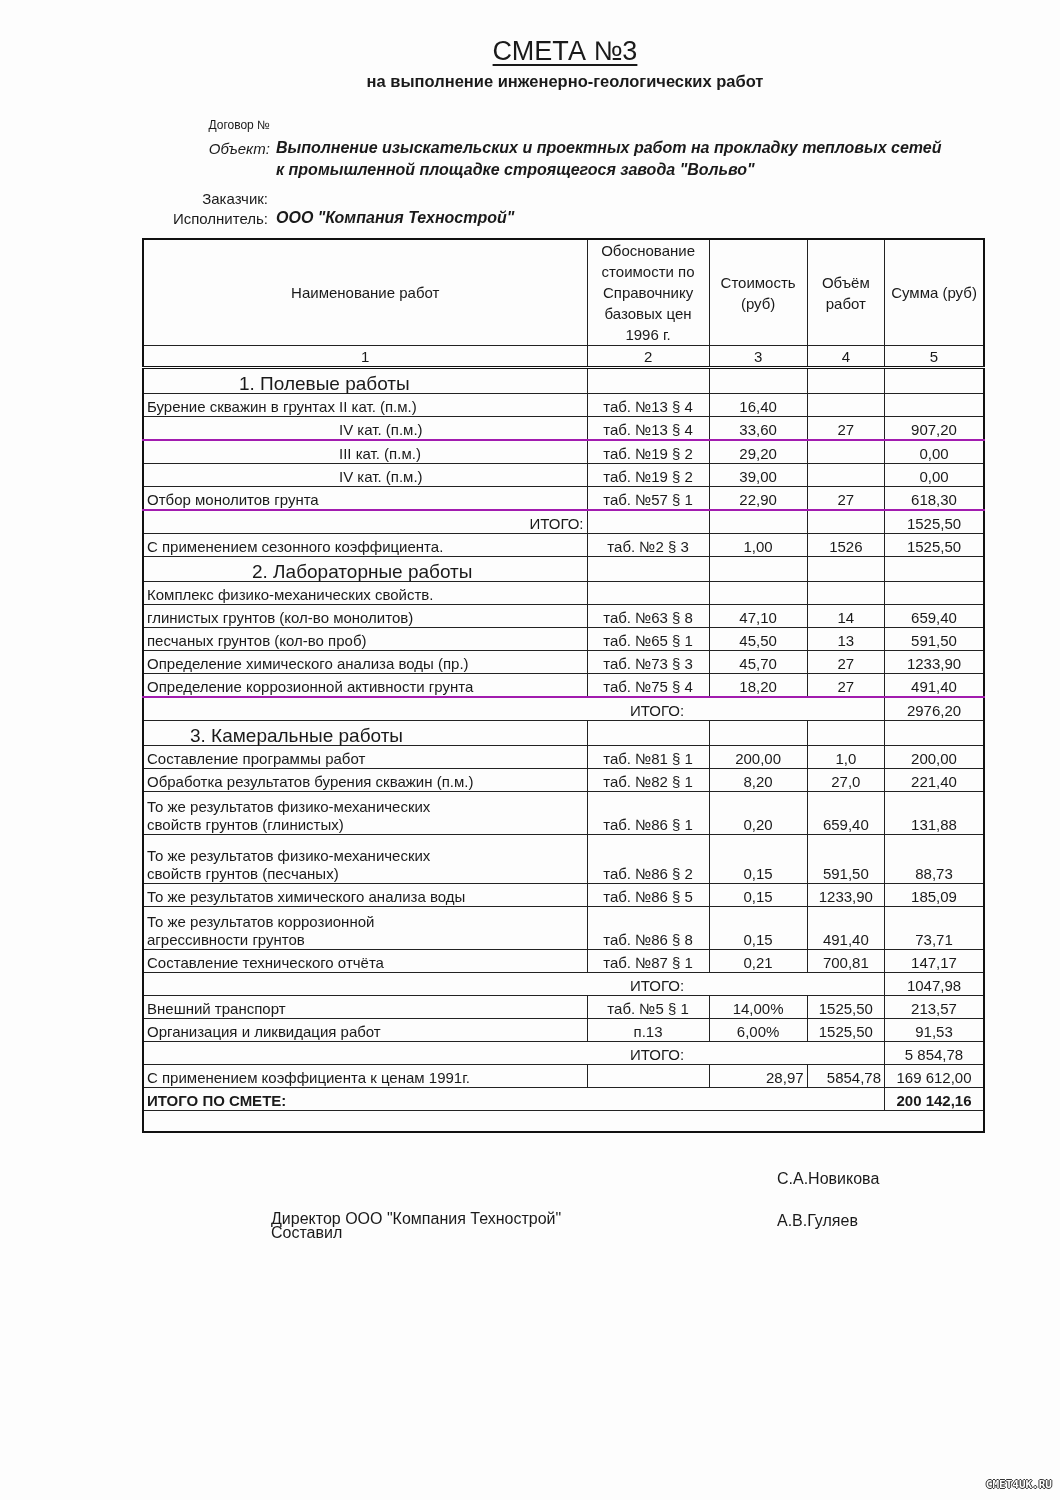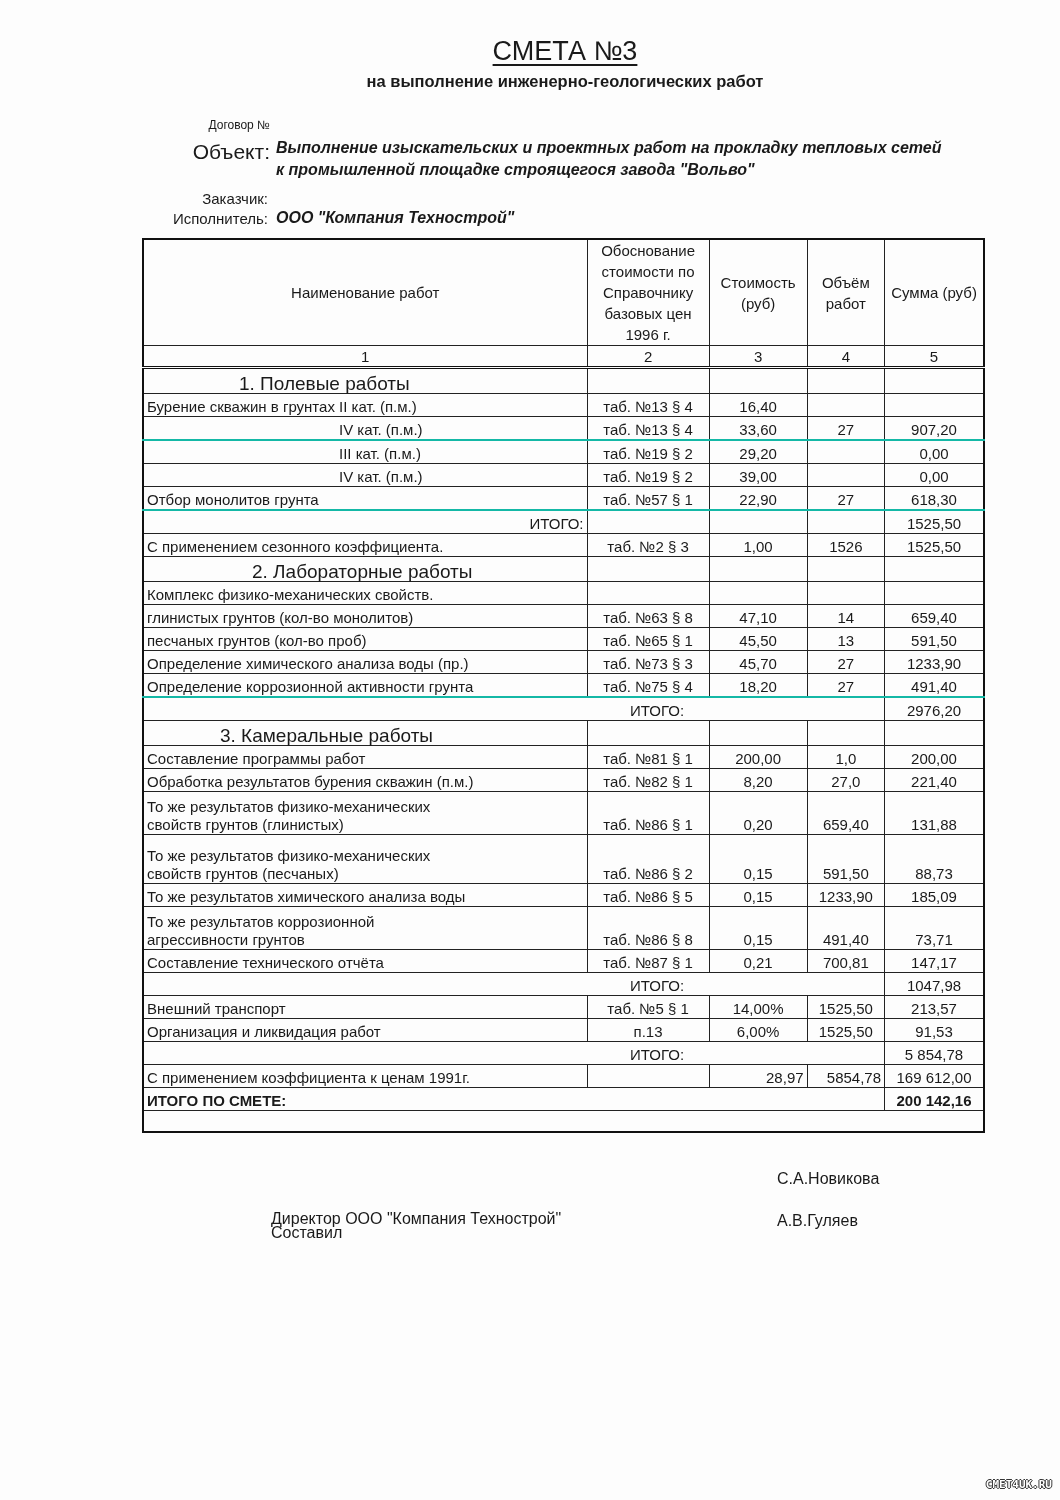--- a/index.html
+++ b/index.html
@@ -16,34 +16,34 @@
   .c3{width:108px;text-align:center;}
   .c4{width:88px;text-align:center;}
   .c5{width:110px;text-align:center;}
   tr.head td{vertical-align:middle;text-align:center;white-space:normal;line-height:21px;font-size:15px;}
   tr.nums td{text-align:center;height:20px;border-bottom:3px double #111;}
   tr.section td.c1{font-size:19px;padding-left:95px;height:24px;}
   td.ind{padding-left:195px !important;}
   td.right{text-align:right !important;padding-right:4px;}
   tr.total td.c1{text-align:right;}
   tr.two td{height:42px;white-space:normal;}
-  tr.thick td{border-top:2px solid #14b8a6;}
+  tr.thick td{border-top:2px solid #a21caf;}
   tr.grand td{font-weight:bold;}
   tr.empty td{height:20px;border-top:1px solid #222;}
   .sig{font-size:16px;}
   .wm{right:8px;top:1478px;font-family:"DejaVu Sans Mono",monospace;font-size:11px;font-weight:bold;color:#fff;text-shadow:1px 0 #333,-1px 0 #333,0 1px #333,0 -1px #333;}
 </style>
 </head>
 <body>
 
 <div class="abs title">СМЕТА №3</div>
 <div class="abs subtitle">на выполнение инженерно-геологических работ</div>
 
 <div class="abs lbl" style="left:150px;width:120px;top:118px;font-size:12px;">Договор №</div>
-<div class="abs lbl" style="left:150px;width:120px;top:140px;font-size:21px;">Объект:</div>
+<div class="abs lbl" style="left:150px;width:120px;top:140px;font-size:15px;font-style:italic;">Объект:</div>
 <div class="abs val" style="left:276px;top:139px;">Выполнение изыскательских и проектных работ на прокладку тепловых сетей</div>
 <div class="abs val" style="left:276px;top:161px;">к промышленной площадке строящегося завода "Вольво"</div>
 <div class="abs lbl" style="left:150px;width:118px;top:190px;font-size:15px;">Заказчик:</div>
 <div class="abs lbl" style="left:130px;width:138px;top:210px;font-size:15px;">Исполнитель:</div>
 <div class="abs val" style="left:276px;top:209px;">ООО "Компания Технострой"</div>
 
 <table class="smeta">
   <tbody>
       <tr class="head">
     <td class="c1" style="height:100px;">Наименование работ</td>
@@ -158,21 +158,21 @@
     <td class="c3">18,20</td>
     <td class="c4">27</td>
     <td class="c5">491,40</td>
   </tr>
   <tr class="total thick">
     <td class="c1" colspan="4" style="padding-right:200px;">ИТОГО:</td>
     <td class="c5">2976,20</td>
   </tr>
 
   <tr class="section">
-    <td class="c1" style="padding-left:76px;">3. Камеральные работы</td>
+    <td class="c1" style="padding-left:46px;">3. Камеральные работы</td>
         <td></td>
         <td></td>
         <td></td>
         <td></td>
   </tr>
   <tr>
     <td class="c1">Составление программы работ</td>
     <td class="c2">таб. №81 § 1</td>
     <td class="c3">200,00</td>
     <td class="c4">1,0</td>

